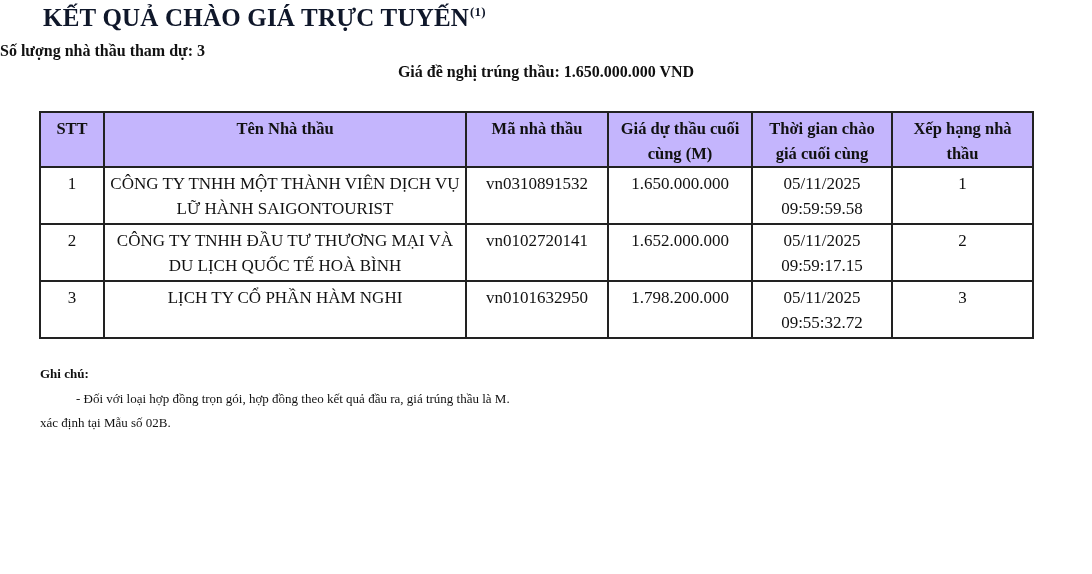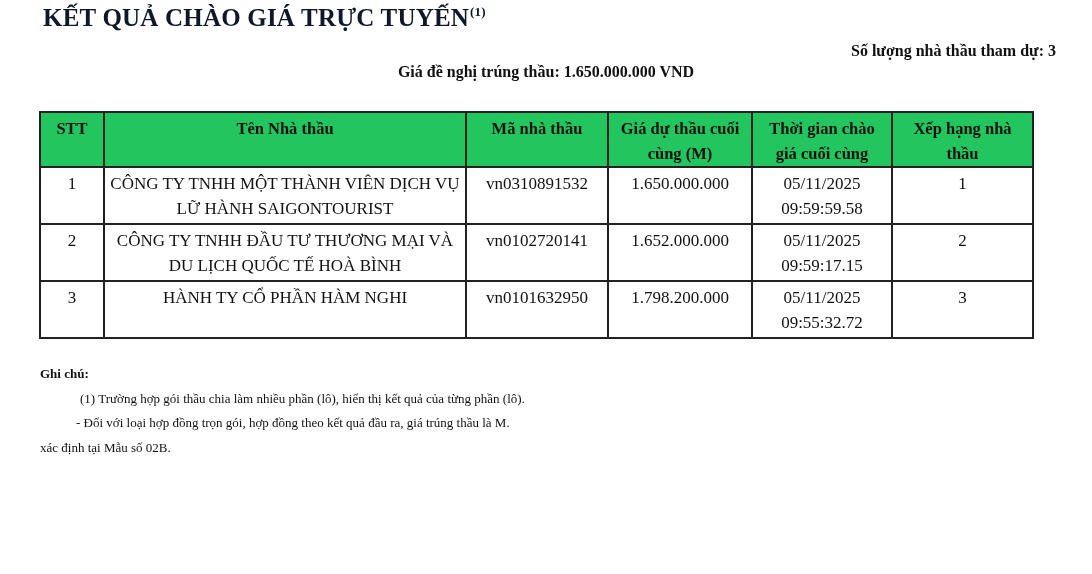--- a/index.html
+++ b/index.html
@@ -7,36 +7,36 @@
     width: 1092px; height: 574px; background: #ffffff; overflow: hidden;
     font-family: "Liberation Serif", "DejaVu Serif", serif; color: #111;
     position: relative;
   }
   .title {
     position: absolute; left: 0; width: 1092px; top: 4px; text-align: left;
     font-size: 25px; font-weight: bold; letter-spacing: 0.2px; color: #0f172a; margin-left: 43px;
   }
   .title sup { font-size: 13px; vertical-align: 10px; margin-left: 1px; }
   .sub1 {
-    position: absolute; left: 0; width: 1044px; top: 42px; text-align: right;
-    font-size: 16px; font-weight: bold; padding-left: 12px;
+    position: absolute; left: 0; width: 1044px; top: 42px; text-align: left;
+    font-size: 16px; font-weight: bold;
   }
   .sub2 {
     position: absolute; left: 0; width: 1092px; top: 63px; text-align: center;
     font-size: 16px; font-weight: bold;
   }
   table.results {
     position: absolute; left: 39px; top: 111px; width: 993px;
     border-collapse: collapse; table-layout: fixed; font-size: 17px;
   }
   table.results th, table.results td {
     border: 2px solid #222; text-align: center; vertical-align: top;
     padding: 3px 4px 0 4px; line-height: 25px;
   }
-  table.results th { background: #22c55e; font-weight: bold; height: 50px; font-size: 16.5px; }
+  table.results th { background: #c4b5fd; font-weight: bold; height: 50px; font-size: 16.5px; }
   table.results td { height: 52px; }
   .notes {
     position: absolute; left: 40px; top: 362px; width: 1040px;
     font-size: 13px; line-height: 24.5px;
   }
   .notes .head { font-weight: bold; }
   .notes .ind1 { padding-left: 40px; }
   .notes .ind2 { padding-left: 36px; }
   .notes .ind3 { padding-left: 38px; }
 </style>
@@ -84,30 +84,29 @@
       <td>vn0102720141</td>
       <td>1.652.000.000</td>
       <td>
           <div>05/11/2025</div>
           <div>09:59:17.15</div>
         </td>
       <td>2</td>
     </tr>
     <tr>
       <td>3</td>
-      <td>HÀNH TY CỔ PHẦN HÀM NGHI</td>
+      <td>LỊCH TY CỔ PHẦN HÀM NGHI</td>
       <td>vn0101632950</td>
       <td>1.798.200.000</td>
       <td>
           <div>05/11/2025</div>
           <div>09:55:32.72</div>
         </td>
       <td>3</td>
     </tr>
   </tbody>
 </table>
 
 <div class="notes">
   <div class="head">Ghi chú:</div>
-  <div class="ind1">(1) Trường hợp gói thầu chia làm nhiều phần (lô), hiển thị kết quả của từng phần (lô).</div>
   <div class="ind2">- Đối với loại hợp đồng trọn gói, hợp đồng theo kết quả đầu ra, giá trúng thầu là M.</div>
   <div>xác định tại Mẫu số 02B.</div>
 </div>
 
 </body></html>

